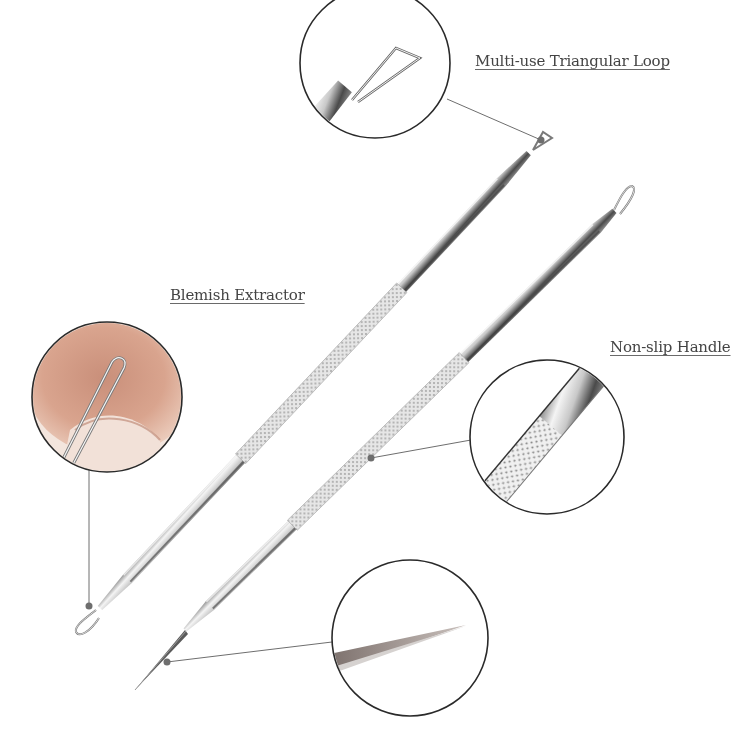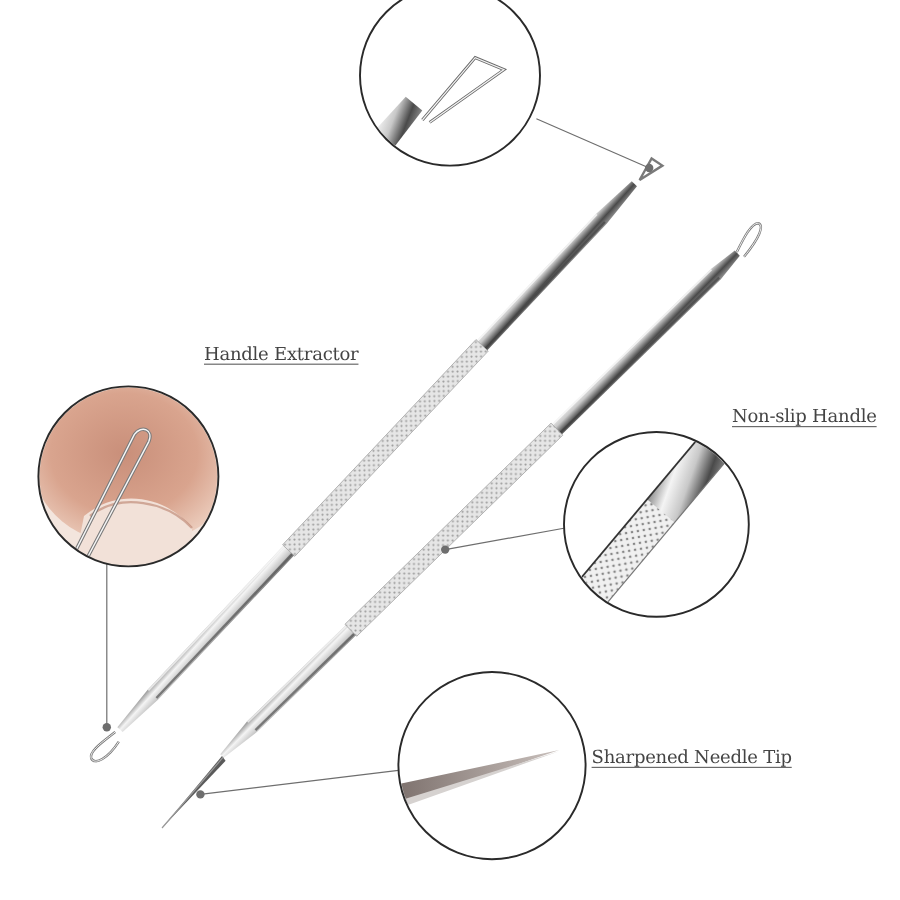--- a/index.html
+++ b/index.html
@@ -151,16 +151,16 @@
   <g>
     <circle cx="410" cy="638" r="78" fill="#ffffff"></circle>
     <g clip-path="url(#clipC4)">
       <path d="M325,655 L466,625 L336,670 Z" fill="url(#needleGrad)"></path>
       <path d="M330,668 L466,626 L334,673 Z" fill="#d6d2d0"></path>
     </g>
     <circle cx="410" cy="638" r="78" fill="none" stroke="#2a2a2a" stroke-width="1.6"></circle>
   </g>
 </svg>
 
-<div class="label" style="left:170px; top:286px;">Handle Extractor</div>
+<div class="label" style="left:475px; top:52px;">Multi-use Triangular Loop</div>
+<div class="label" style="left:170px; top:286px;">Blemish Extractor</div>
 <div class="label" style="left:577px; top:338px;margin-left:33px;">Non-slip Handle</div>
-<div class="label" style="left:493px; top:622px;">Sharpened Needle Tip</div>
 </div>
 
 </body></html>

